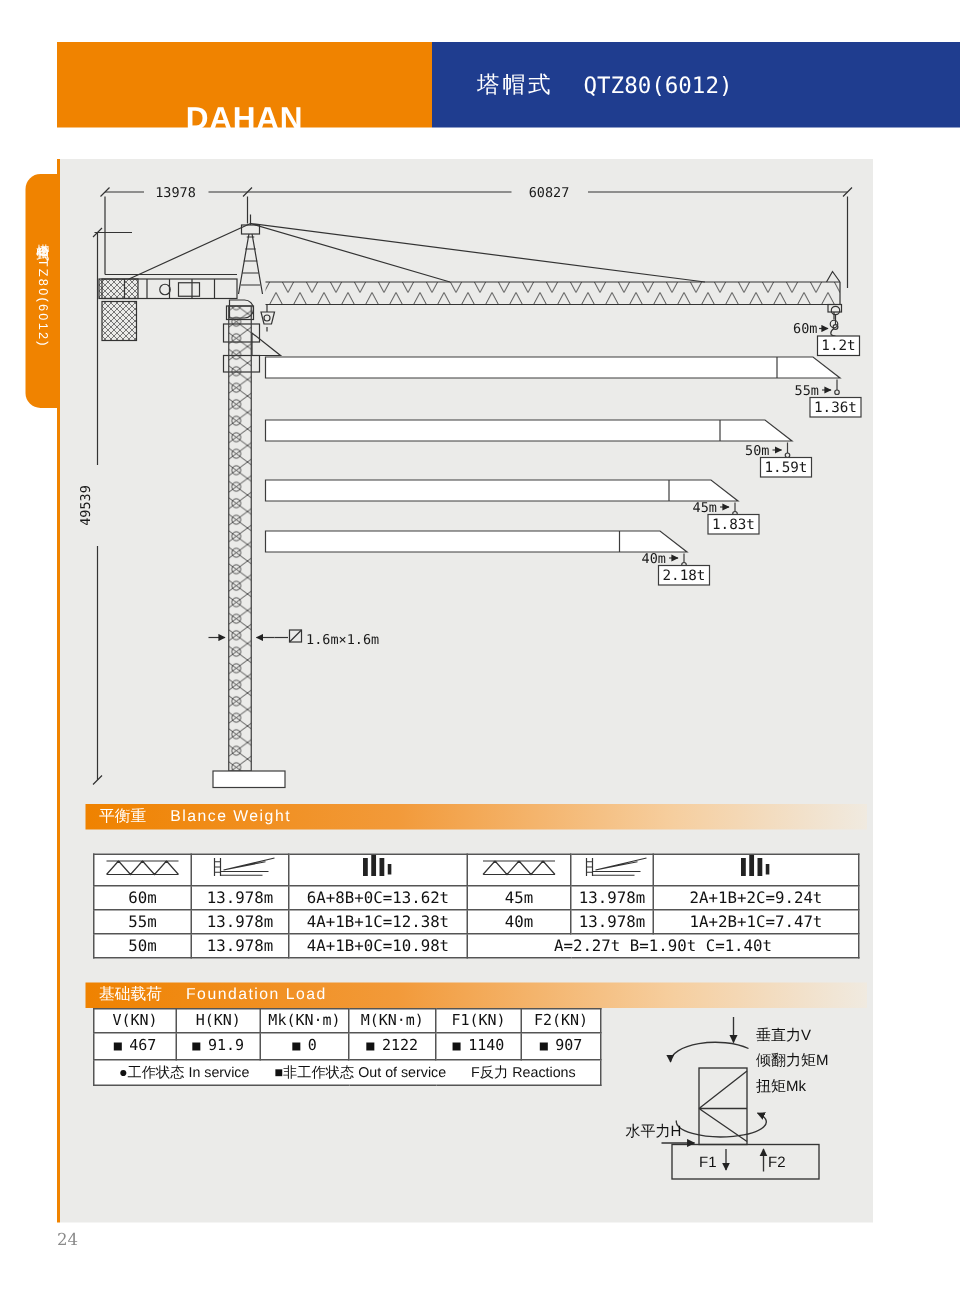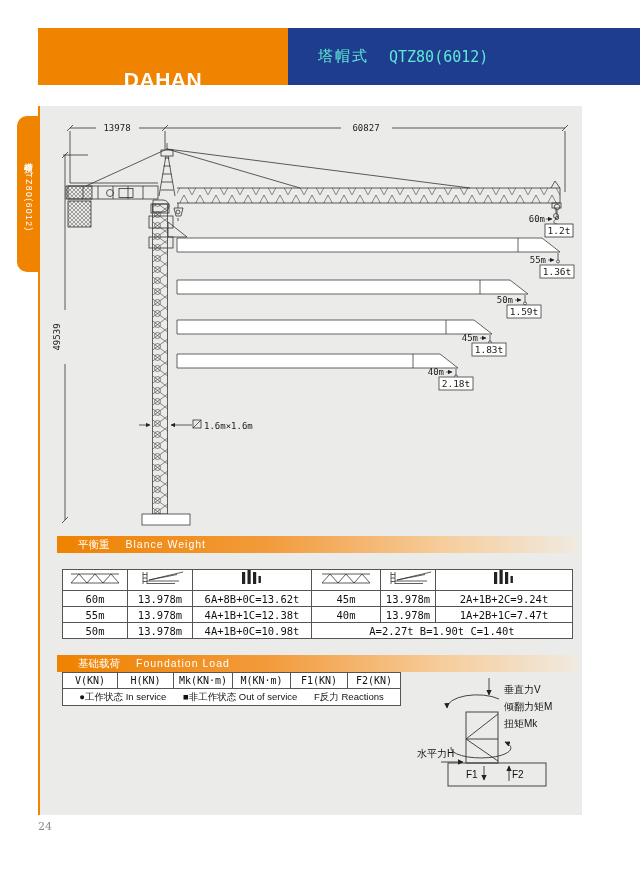--- a/index.html
+++ b/index.html
@@ -10,41 +10,41 @@
   
   .hdr-orange{position:absolute;left:38px;top:28px;width:250px;height:57px;
     background:#F08300;display:flex;align-items:center;justify-content:center;gap:7px;}
   .logo-wrap{position:relative;display:flex;align-items:flex-end;gap:7px;color:#fff;}
   .logo-roof{position:absolute;left:26px;top:-11px;width:0;height:0;
     border-left:24px solid transparent;border-right:14px solid transparent;
     border-bottom:10px solid #fff;}
   .logo-en{font-size:21px;font-weight:900;letter-spacing:.5px;line-height:1;margin-top:46px;}
   .logo-cn{font-size:24px;font-weight:bold;line-height:1;letter-spacing:1px;}
   .hdr-blue{position:absolute;left:288px;top:28px;width:352px;height:57px;
-    background:#1F3D8F;display:flex;align-items:center;color:#5eead4;padding-left:0;}
+    background:#1F3D8F;display:flex;align-items:center;color:#ffffff;padding-left:0;}
   .hdr-blue .cn{font-size:15px;margin-left:30px;letter-spacing:2px;}
   .hdr-blue .model{font-size:15px;margin-left:20px;font-family:"DejaVu Sans Mono",monospace;}
   
   .side-line{position:absolute;left:38px;top:106px;width:2px;height:709px;background:#F08300;}
   .side-tab{position:absolute;left:17px;top:116px;width:24px;height:156px;background:#F08300;
     border-radius:10px 0 0 10px;display:flex;align-items:center;justify-content:center;}
   .side-tab span{writing-mode:vertical-rl;color:#fff;font-size:8.5px;letter-spacing:1.5px;
     font-family:"Liberation Sans",sans-serif;}
   
   .panel{position:absolute;left:40px;top:106px;width:542px;height:709px;background:#EBEBE9;}
   
   .crane-svg{position:absolute;left:40px;top:106px;}
   .fdn-svg{position:absolute;left:413px;top:673px;}
   .t{font:9px "DejaVu Sans Mono",monospace;fill:#1a1a1a;}
   .tb{font:9.5px "DejaVu Sans Mono",monospace;fill:#1a1a1a;}
   .cjk{font:10px "Liberation Sans",sans-serif;fill:#111;}
   
   .banner{position:absolute;left:57px;width:521px;height:17px;line-height:17px;
     background:linear-gradient(to right,#EF8200 0%,#F29A3A 40%,#F6CE9E 75%,#F0EAE0 100%);
-    color:#fff;font-size:10.5px;padding-left:21px;box-sizing:border-box;}
+    color:#fff;font-size:10.5px;padding-left:9px;box-sizing:border-box;}
   .banner .en{margin-left:16px;letter-spacing:1px;}
   .banner1{top:536px;} .banner2{top:655px;}
   
   table{border-collapse:collapse;background:#fff;table-layout:fixed;position:absolute;}
   td,th{border:1px solid #555;text-align:center;padding:0;color:#111;
     font-family:"DejaVu Sans Mono",monospace;font-weight:normal;overflow:hidden;}
   .bw-table{left:62px;top:569px;}
   .bw-table th{height:19px;}
   .bw-table td{height:15px;font-size:10.5px;}
   .fl-table{left:62px;top:672px;}
@@ -315,20 +315,28 @@
     </colgroup>
   <tbody>
       <tr>
     <th>V(KN)</th>
     <th>H(KN)</th>
     <th>Mk(KN·m)</th>
     <th>M(KN·m)</th>
     <th>F1(KN)</th>
     <th>F2(KN)</th>
   </tr>
+  <tr>
+    <td><span class="mk">■</span><span>467</span></td>
+    <td><span class="mk">■</span><span>91.9</span></td>
+    <td><span class="mk">■</span><span>0</span></td>
+    <td><span class="mk">■</span><span>2122</span></td>
+    <td><span class="mk">■</span><span>1140</span></td>
+    <td><span class="mk">■</span><span>907</span></td>
+  </tr>
   <tr class="legend">
     <td colspan="6">
       <span>●工作状态 In service</span>
       <span>■非工作状态 Out of service</span>
       <span>F反力 Reactions</span>
     </td>
   </tr>
 </tbody>
   </table>
 

